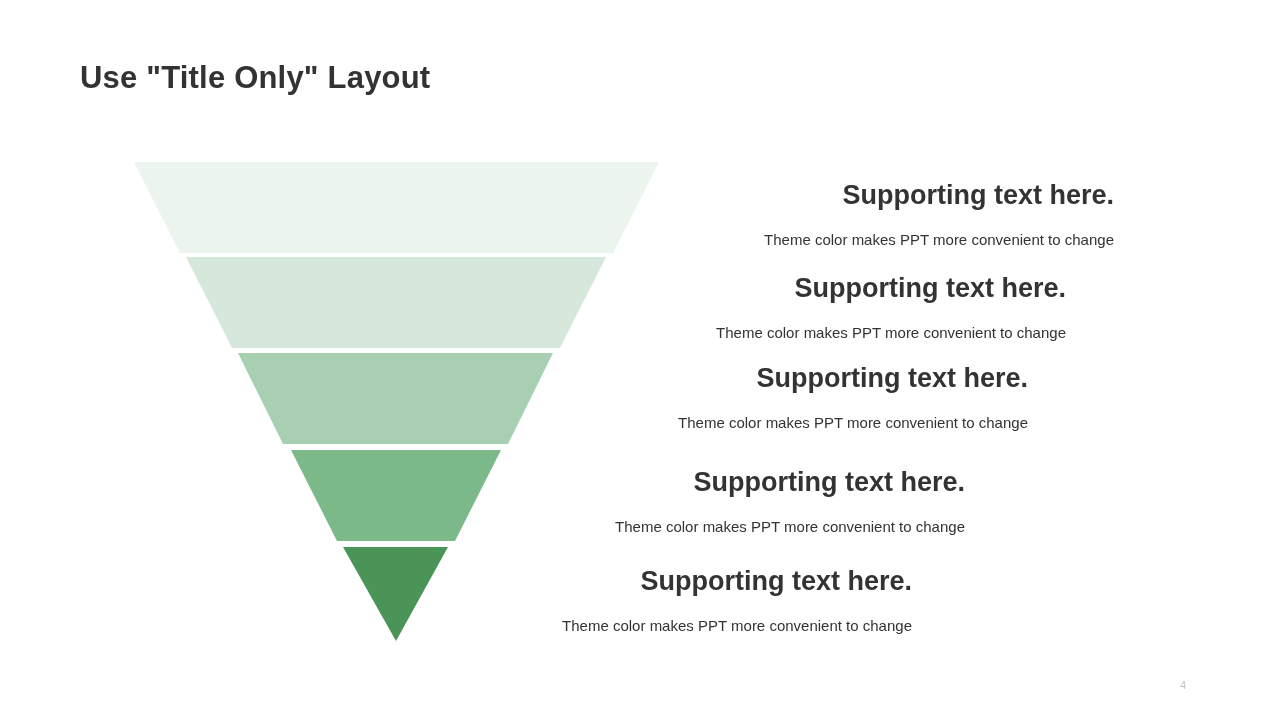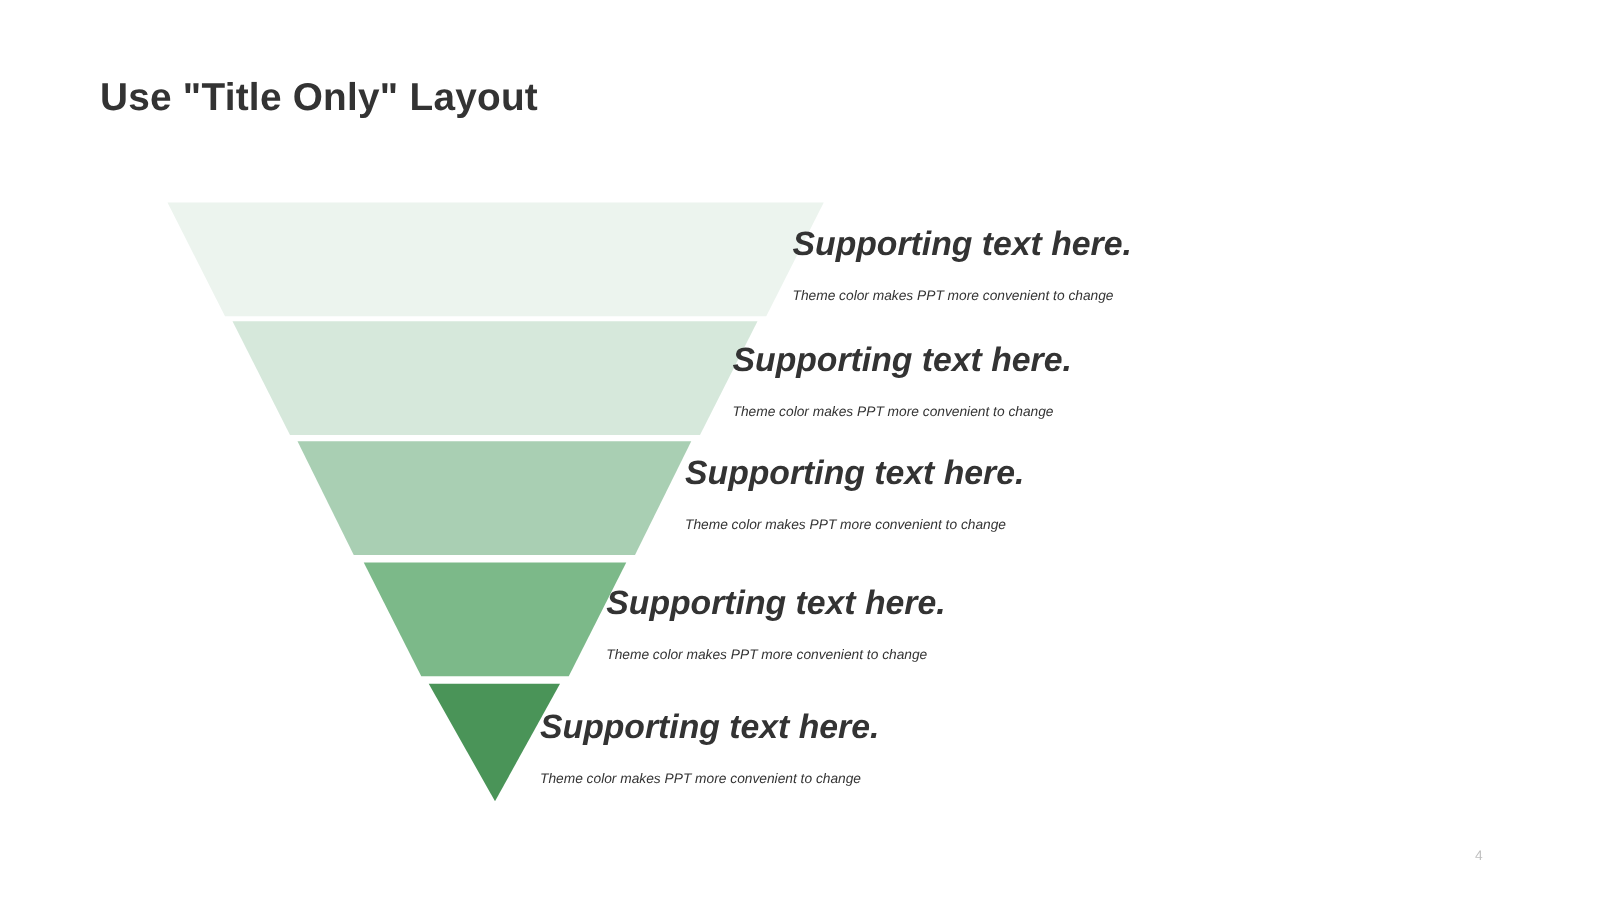--- a/index.html
+++ b/index.html
@@ -46,32 +46,31 @@
   }
   #funnel-chart svg {
     display: block;
     width: 760px;
     height: 700px;
   }
 
   
   .text-block {
     position: absolute;
-    text-align: left;
-    font-style: italic;
+    text-align: right;
   }
   .block-heading {
     font-size: 27px;
     font-weight: bold;
     color: #333333;
     white-space: nowrap;
     line-height: 1.1;
   }
   .block-subtext {
-    font-size: 11px;
+    font-size: 15px;
     font-weight: normal;
     color: #333333;
     white-space: nowrap;
     line-height: 1.2;
     margin-top: 20px;
   }
 
   #text-block-1 { left: 634px; top: 181px; width: 480px; }
   #text-block-2 { left: 586px; top: 274px; width: 480px; }
   #text-block-3 { left: 548px; top: 364px; width: 480px; }

